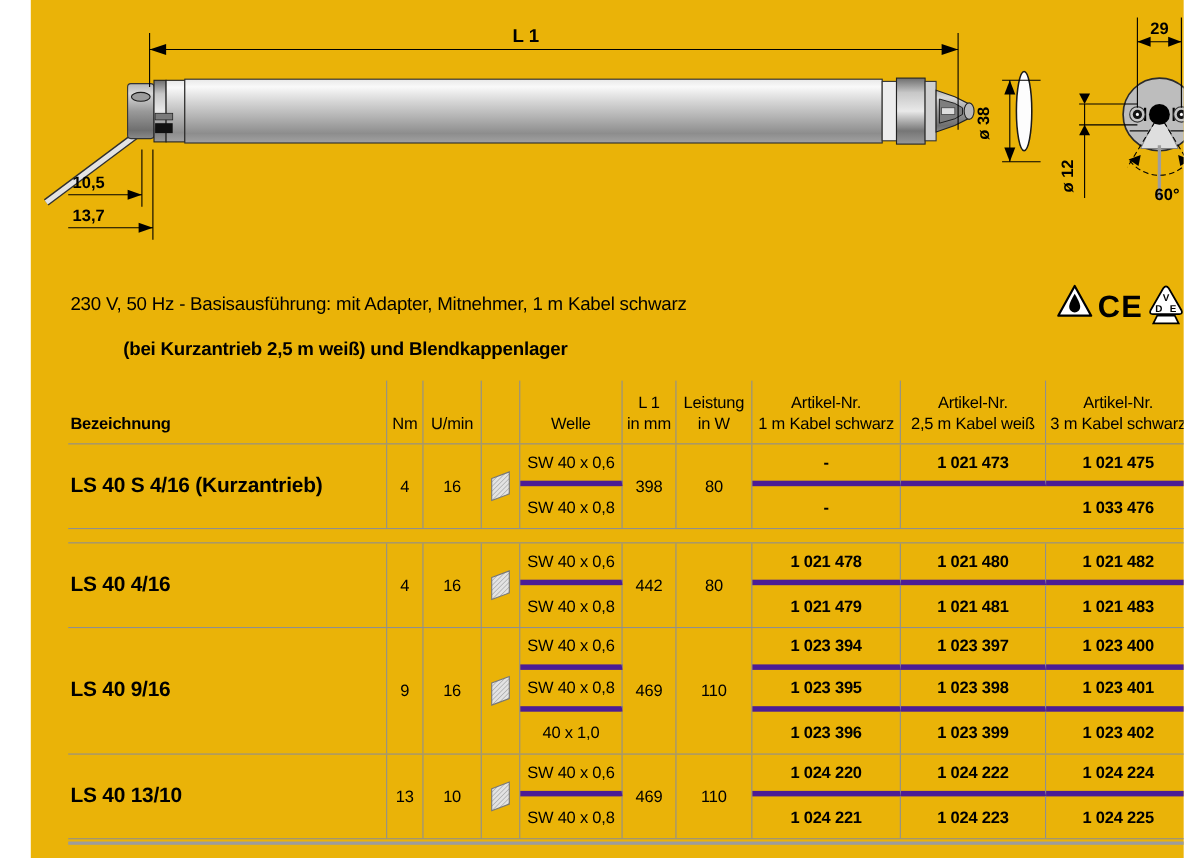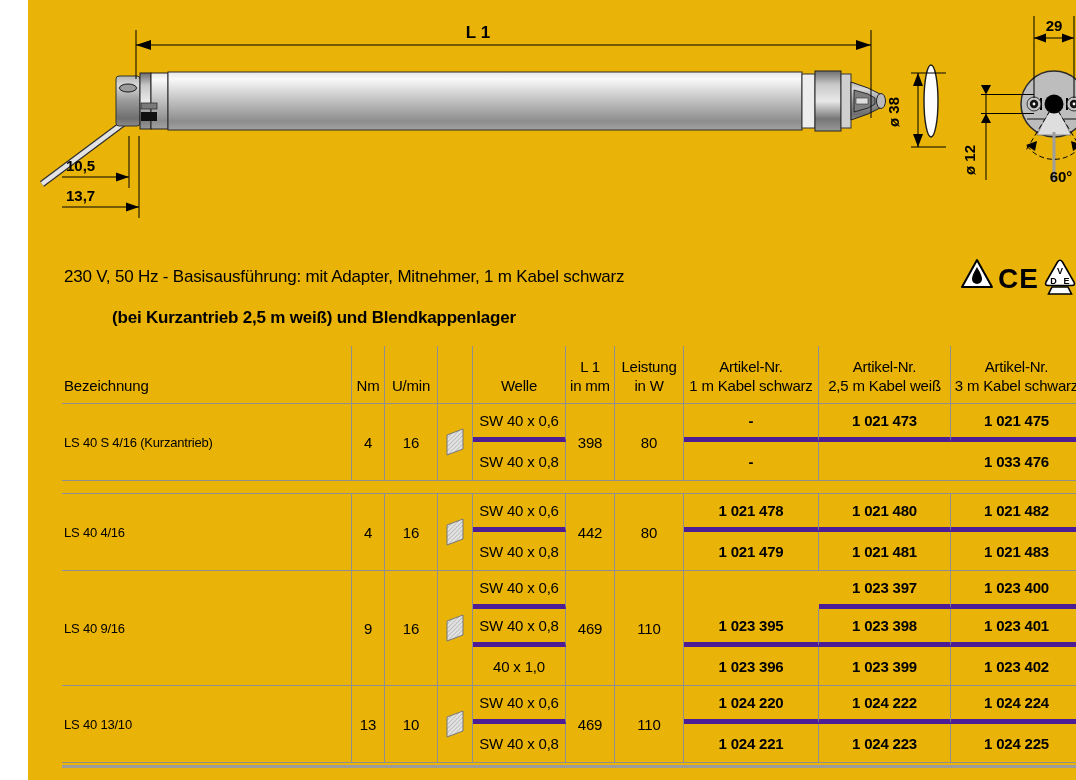--- a/index.html
+++ b/index.html
@@ -15,24 +15,24 @@
   .tbl{position:absolute;left:34px;top:346px;width:1021px;}
   .g{display:grid;grid-template-columns:290px 33px 53px 35px 93px 49px 69px 135px 132px 132px;}
   .head{grid-template-rows:57px;border-bottom:1px solid #8f8f8f;}
   .rows2{grid-template-rows:repeat(2,38px);}
   .rows3{grid-template-rows:repeat(3,38px);}
   .cell{box-sizing:border-box;border-right:1px solid #8f8f8f;display:flex;align-items:center;justify-content:center;font-size:15px;letter-spacing:-0.2px;}
   .c1{grid-column:1}.c2{grid-column:2}.c3{grid-column:3}.c4{grid-column:4}.c5{grid-column:5}
   .c6{grid-column:6}.c7{grid-column:7}.c8{grid-column:8}.c9{grid-column:9}.c10{grid-column:10}
   .r1{grid-row:1}.r2{grid-row:2}.r3{grid-row:3}.full{grid-row:1/-1}
   .bb{border-bottom:5px solid #4c1d95;}
-  .bez{justify-content:flex-start;padding-left:2px;font-weight:normal;font-size:13px;}
+  .bez{justify-content:flex-start;padding-left:2px;font-weight:bold;font-size:19px;}
   .art{font-weight:bold;}
   .head .cell{flex-direction:column;justify-content:flex-end;align-items:center;padding-bottom:8px;line-height:19px;font-size:15px;}
-  .head .bez{align-items:flex-start;font-weight:normal;font-size:15px;}
+  .head .bez{align-items:flex-start;font-weight:bold;font-size:15px;}
   .block1{border-bottom:1px solid #8f8f8f;}
   .gap{height:12px;}
   .block2,.block3,.block4{border-top:1px solid #8f8f8f;}
   .block4{border-bottom:1px solid #8f8f8f;}
   .bottom-bar{height:3px;background:#9c9c9c;margin-top:2px;}
   svg text{font-family:"Liberation Sans",sans-serif;}
 </style>
 </head>
 <body>
 
@@ -267,20 +267,21 @@
       <div class="cell c4 full">
           <svg width="20" height="30">
             <polygon points="2,8 18,2 18,22 2,28" fill="url(#hatch)" stroke="#777"></polygon>
           </svg>
         </div>
       <div class="cell c5 r1 bb">SW 40 x 0,6</div>
       <div class="cell c5 r2 bb">SW 40 x 0,8</div>
       <div class="cell c5 r3">40 x 1,0</div>
       <div class="cell c6 full">469</div>
       <div class="cell c7 full">110</div>
+      <div class="cell c8 r1 bb art">1 023 394</div>
       <div class="cell c9 r1 bb art">1 023 397</div>
       <div class="cell c10 r1 bb art">1 023 400</div>
       <div class="cell c8 r2 bb art">1 023 395</div>
       <div class="cell c9 r2 bb art">1 023 398</div>
       <div class="cell c10 r2 bb art">1 023 401</div>
       <div class="cell c8 r3 art">1 023 396</div>
       <div class="cell c9 r3 art">1 023 399</div>
       <div class="cell c10 r3 art">1 023 402</div>
     </div>
 

